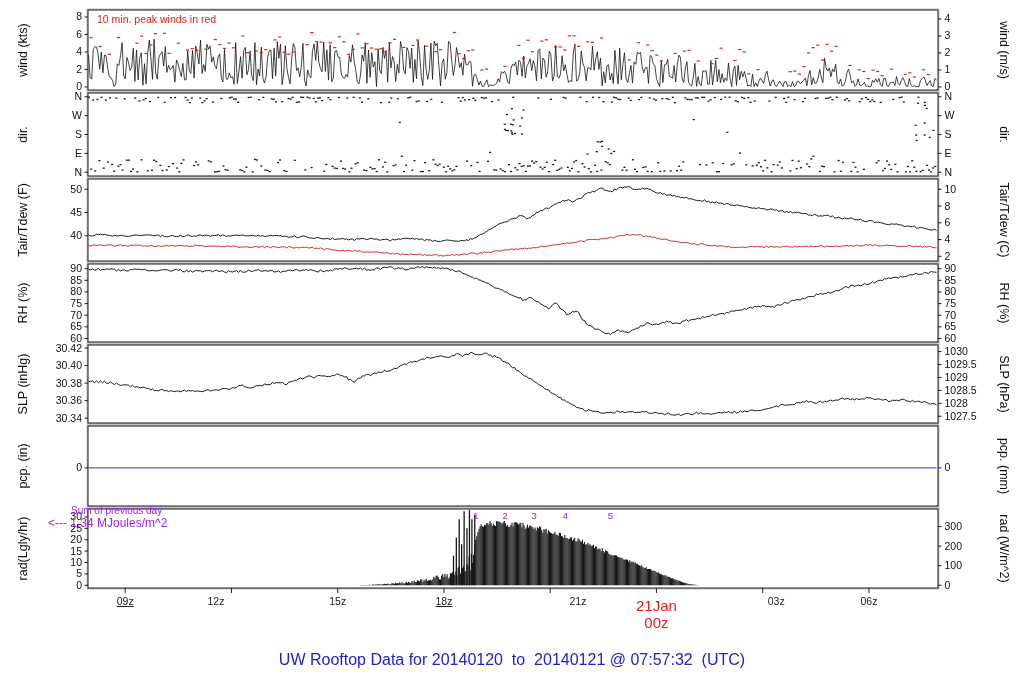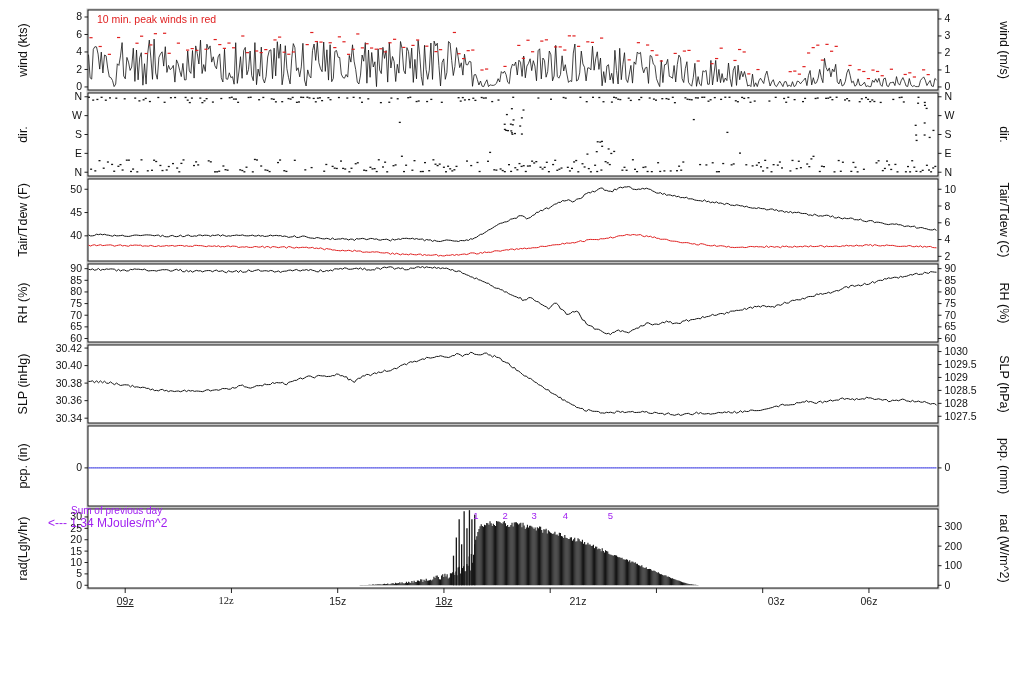--- a/index.html
+++ b/index.html
@@ -1081,22 +1081,27 @@
       <line x1="868.9375" y1="588" x2="868.9375" y2="593" stroke="#222" stroke-width="1"></line>
       <line x1="656.4375" y1="588" x2="656.4375" y2="593" stroke="#222" stroke-width="1"></line>
     </svg>
 
   <div class="ann" id="peak-note" style="color: rgb(224, 32, 32);">10 min. peak winds in red</div>
   <div class="ann" id="rad-note1" style="color: rgb(160, 32, 240);">Sum of previous day</div>
   <div class="ann" id="rad-note2" style="color: rgb(160, 32, 240);">&lt;--- 1.34 MJoules/m^2</div>
 
   <div id="xlabels">
       <div style="left: 125.188px; text-decoration: underline;">09z</div>
-      <div style="left: 226px; font-family: Liberation Serif, serif;">12z</div>
+      <div style="left: 216px;">12z</div>
       <div style="left: 337.688px;">15z</div>
       <div style="left: 443.938px; text-decoration: underline;">18z</div>
       <div style="left: 578px;">21z</div>
       <div style="left: 762.688px; text-align: right;">03z</div>
       <div style="left: 868.938px;">06z</div>
     </div>
 
+  <div id="xdate" style="color: rgb(224, 32, 32); left: 656.438px;">
+    <div>21Jan</div>
+    <div>00z</div>
+  </div>
 
+  <div id="chart-title" style="color: rgb(33, 33, 205);">UW Rooftop Data for 20140120  to  20140121 @ 07:57:32  (UTC)</div>
 </div>
 
 </body></html>

